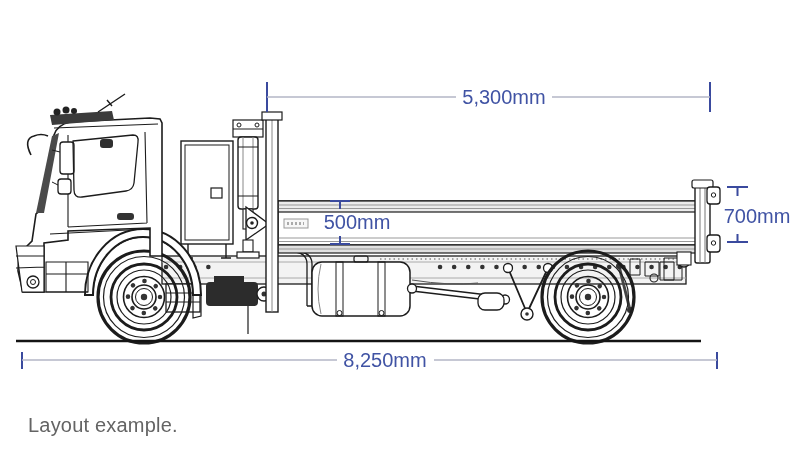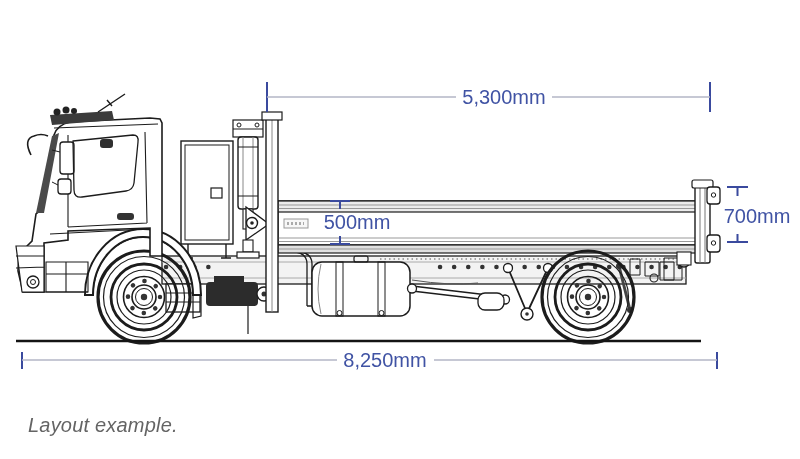--- a/index.html
+++ b/index.html
@@ -1,21 +1,21 @@
 <!DOCTYPE html>
 <html><head>
 <meta charset="utf-8">
 <style>
   html,body{margin:0;padding:0;background:#fff;}
   body{width:800px;height:459px;position:relative;overflow:hidden;
        font-family:"Liberation Sans",sans-serif;}
   .stage{position:absolute;inset:0;}
   svg{display:block;}
   .caption{position:absolute;left:28px;top:414px;font-size:20px;color:#646464;
-           letter-spacing:.2px;font-style:italic;}
+           letter-spacing:.2px;}
   text.dim{font-family:"Liberation Sans",sans-serif;font-size:20px;fill:#4053a4;}
 </style>
 </head>
 <body>
 
 <div class="stage">
 <svg width="800" height="459" viewBox="0 0 800 459">
 
   <g stroke="#1c1c1c" fill="none">
     <rect x="162" y="256" width="524" height="28" fill="#f3f3f3" stroke-width="1.3"></rect>

